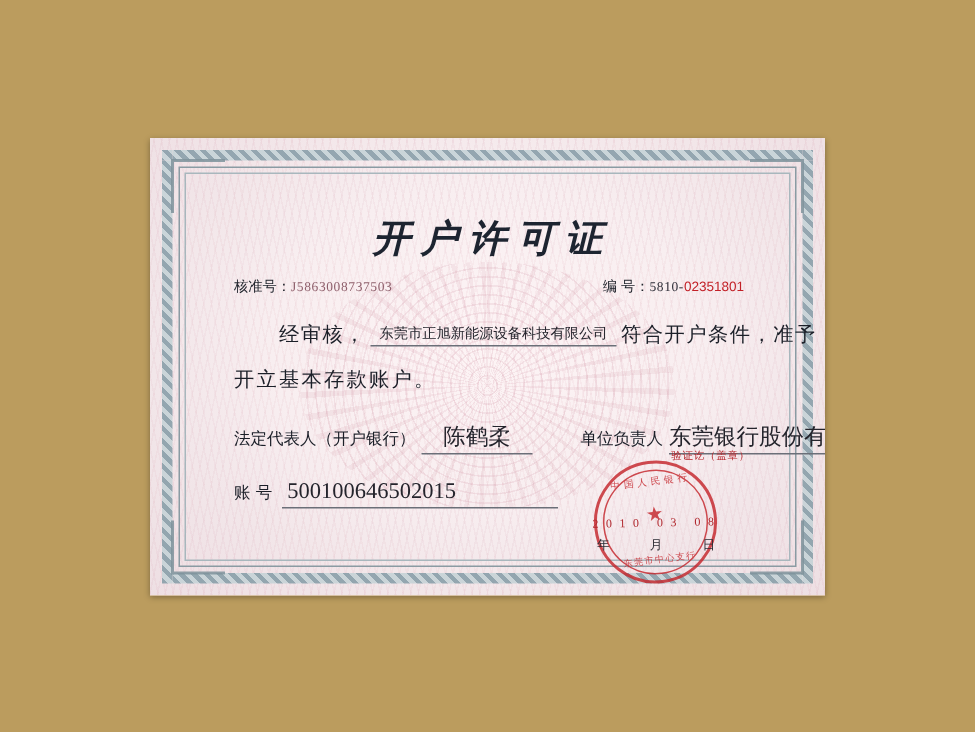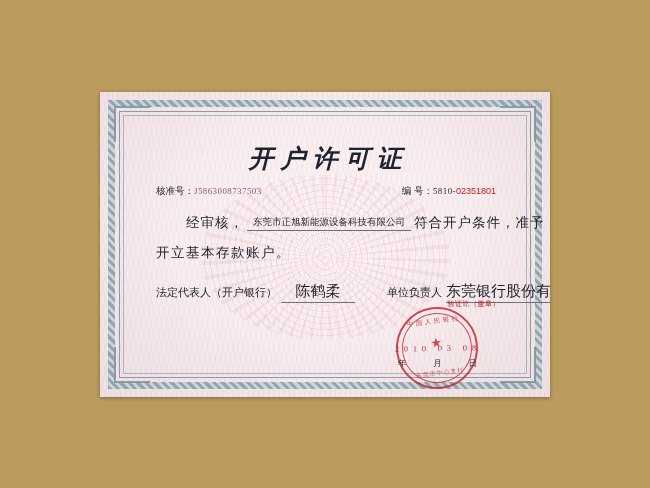--- a/index.html
+++ b/index.html
@@ -318,20 +318,23 @@
       <div id="para-1">
         <span>经审核，</span><span id="company-name">东莞市正旭新能源设备科技有限公司</span><span>符合开户条件，准予</span>
       </div>
 
       <div id="para-2">开立基本存款账户。</div>
 
       <div id="row-rep">
         <span>法定代表人（开户银行）</span><span class="field-line" id="rep-name">陈鹤柔</span><span id="bank-label">单位负责人</span><span class="field-line" id="bank-name">东莞银行股份有限公司长安支行</span>
       </div>
 
+      <div id="row-account">
+        <span>账 号</span><span class="field-line" id="account-no">500100646502015</span>
+      </div>
 
       <div id="seal-caption">验证讫（盖章）</div>
 
       <div id="seal">
         <div class="ring"></div>
         <div class="arc-top">中国人民银行</div>
         <div class="star">★</div>
         <div class="arc-bottom">东莞市中心支行</div>
       </div>
 

